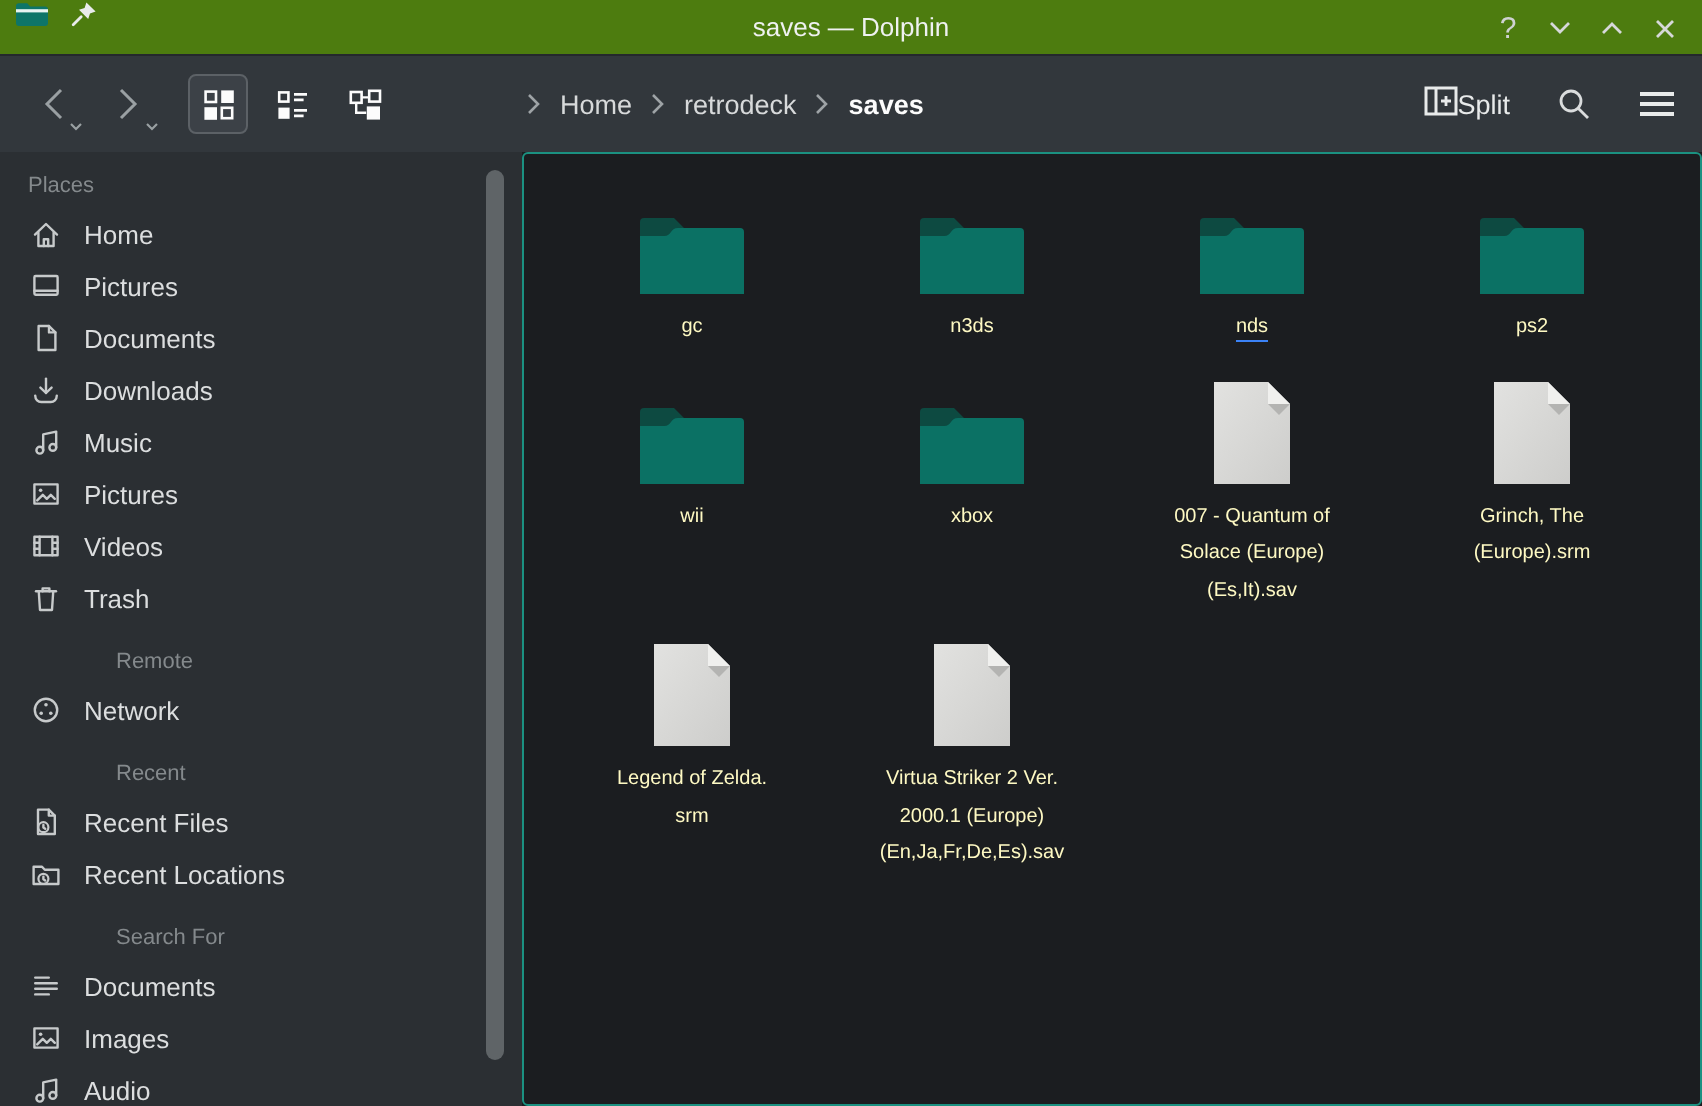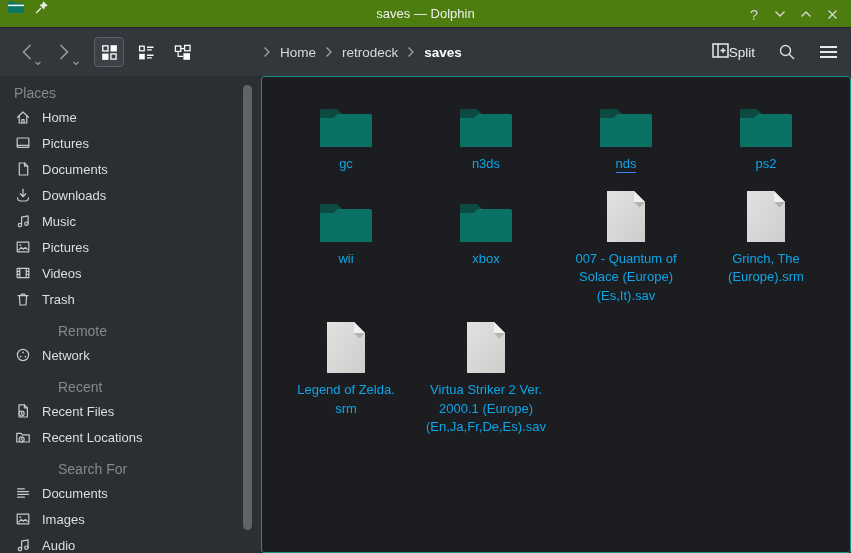--- a/index.html
+++ b/index.html
@@ -59,21 +59,21 @@
   .icon-btn { display:flex; align-items:center; justify-content:center; }
 
   
   .main { flex:1; display:flex; min-height:0; }
   .sidebar {
     width:261px; flex:0 0 auto; background:#2b2f33; position:relative;
     padding-top:6px; overflow:hidden;
   }
   .side-section-label {
     padding-left:14px; height:22px; line-height:22px;
-    color:#84898c; font-size:14px;
+    color:#84898c; font-size:11px;
   }
   .side-section + .side-section .side-section-label { margin-top:8px;margin-left:44px; }
   .side-item {
     height:26px; display:flex; align-items:center; gap:11px; padding-left:15px;
     color:#dcdedf; cursor:default;
   }
   .side-item .sicon { width:16px; height:16px; flex:0 0 auto; display:flex; }
   .side-scrollbar {
     position:absolute; right:9px; top:9px; width:9px; height:445px;
     background:#5f6467; border-radius:5px;
@@ -83,22 +83,22 @@
     flex:1; background:#1b1d20; border:1px solid #1b9181; border-radius:3px;
     overflow:hidden;
   }
   .grid {
     display:grid; grid-template-columns:repeat(4,140px);
     row-gap:16px; padding:18px 0 0 14px;
   }
   .cell { width:140px; display:flex; flex-direction:column; align-items:center; }
   .icon-box { height:53px; display:flex; align-items:flex-end; justify-content:center; }
   .cell-label {
-    margin-top:7px; font-size:13px; line-height:18.5px; text-align:center;
-    color:#0ea5e9; max-width:130px; white-space:pre-line;
+    margin-top:7px; font-size:10px; line-height:18.5px; text-align:center;
+    color:#fef9c3; max-width:130px; white-space:pre-line;
   }
   .cell-label .uline { border-bottom:1px solid #3b82f6; padding-bottom:1px; }
 
   svg { shape-rendering:geometricPrecision; }
 </style>
 </head>
 <body>
 
 <div class="window">
 

